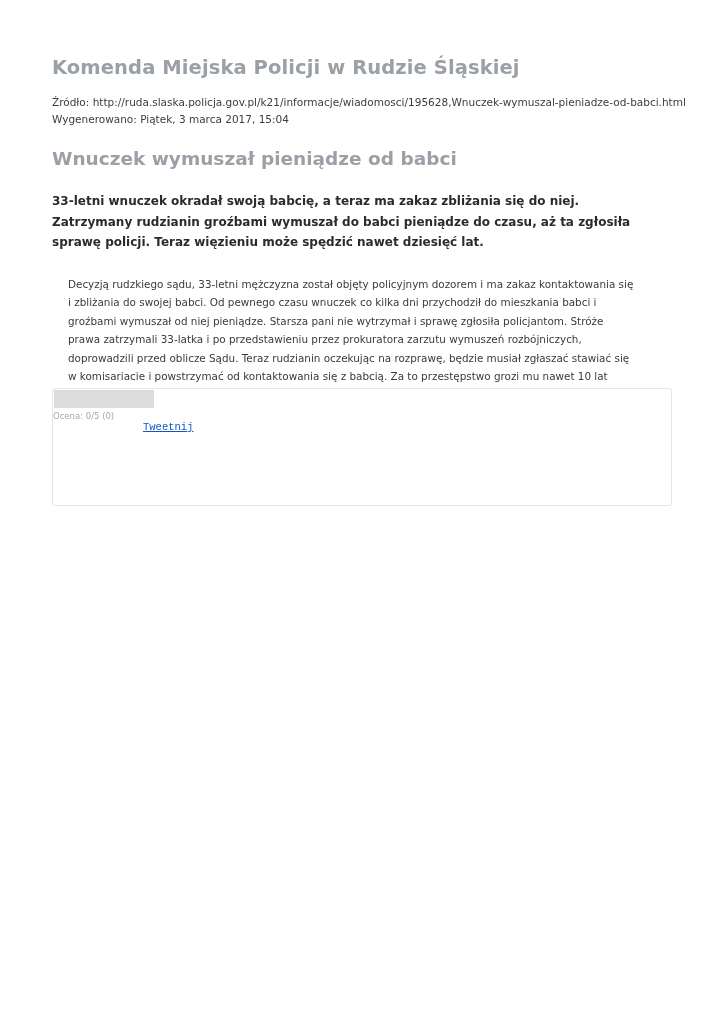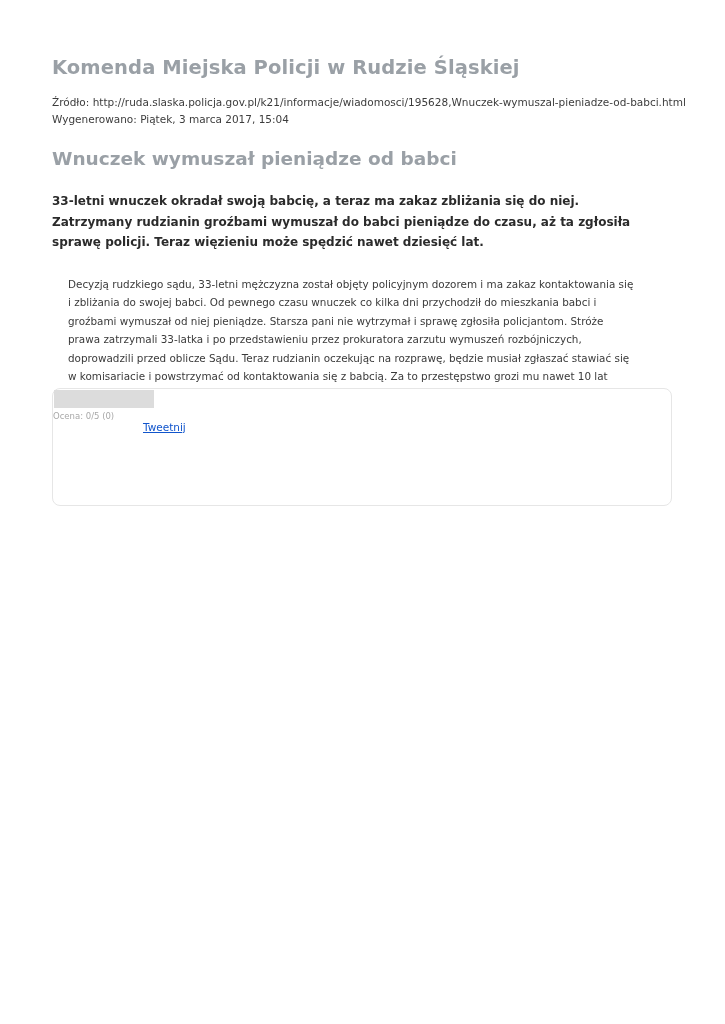--- a/index.html
+++ b/index.html
@@ -60,21 +60,21 @@
     margin: 16px;
     max-width: 622px;
   }
   .social-box {
     position: absolute;
     left: 52px;
     top: 388px;
     width: 620px;
     height: 118px;
     border: 1px solid #e6e6e6;
-    border-radius: 8px;
+    border-radius: 3px;
     background: #ffffff;
     box-sizing: border-box;
   }
   .rating-bar {
     position: absolute;
     left: 1px;
     top: 1px;
     width: 100px;
     height: 18px;
     background: #dcdcdc;
@@ -88,20 +88,21 @@
     white-space: nowrap;
   }
   .tweet-link {
     position: absolute;
     left: 90px;
     top: 32px;
     font-size: 10.5px;
     color: #1155cc;
     text-decoration: underline;
     cursor: pointer;
+    font-family: Liberation Mono, monospace;
   }
 </style>
 </head>
 <body>
 
 <div class="page">
 
   <h1 class="site-title">Komenda Miejska Policji w Rudzie Śląskiej</h1>
 
   <div class="meta">

